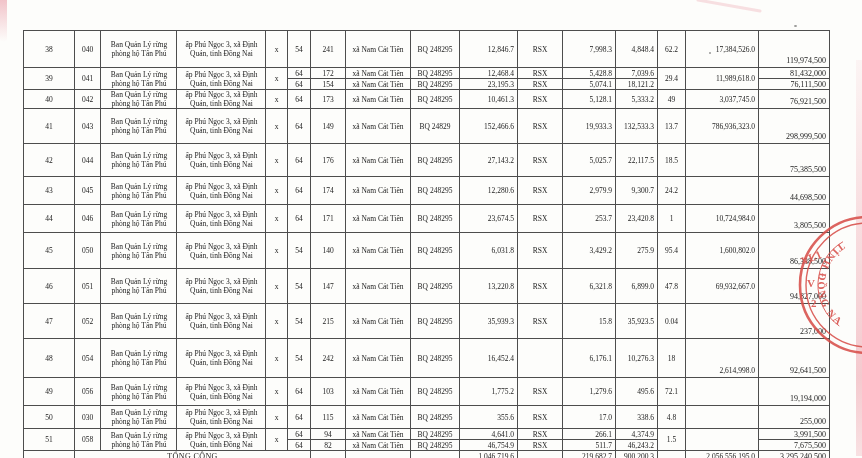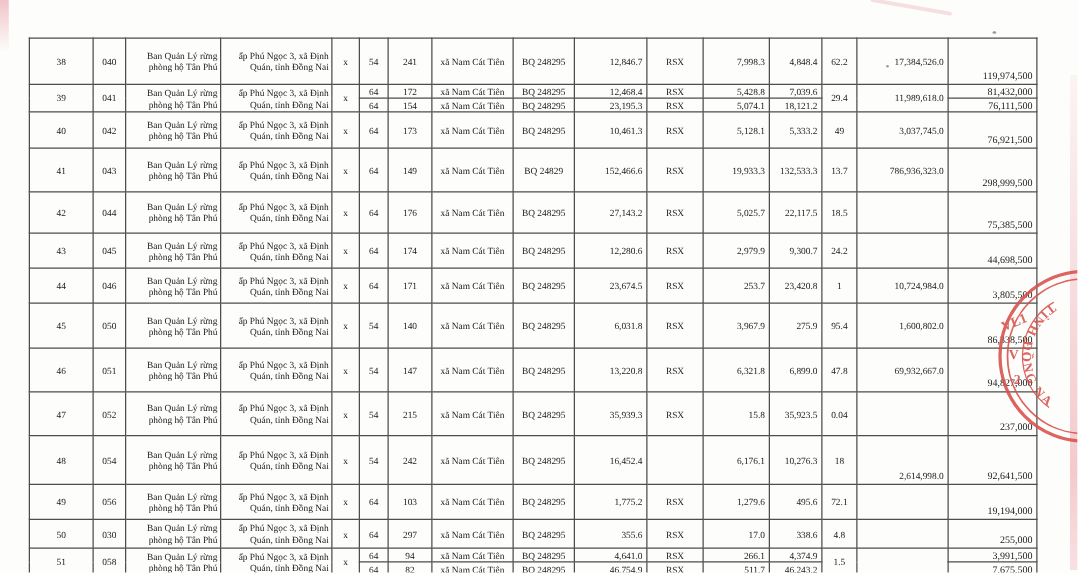--- a/index.html
+++ b/index.html
@@ -14,21 +14,21 @@
     border-collapse:collapse;table-layout:fixed;
     border:1.5px solid #3a3a3a;
   }
   td{
     border:1px solid #4d4d4d;
     font-size:7.5px;line-height:9px;
     padding:0 2px;
     vertical-align:middle;text-align:center;
     overflow:hidden;
   }
-  td.l{text-align:right;padding-left:3px}
+  td.l{text-align:center;padding-left:3px}
   td.r{text-align:right;padding-right:3px}
   td.vb{vertical-align:bottom;padding-bottom:2px}
   td.money{font-size:8px}
   tr.total td{font-weight:normal}
   td.tl{font-size:8px;letter-spacing:.4px;font-weight:bold}
   .stamp{position:absolute;left:760px;top:195px;pointer-events:none;opacity:.88}
   .streak-left{
     position:absolute;left:0;top:0;width:7px;height:42px;
     background:linear-gradient(to bottom, rgba(232,148,160,.55), rgba(232,148,160,0));
     border-radius:0 0 4px 4px;
@@ -115,21 +115,21 @@
         <td>64</td>
         <td>154</td>
         <td>xã Nam Cát Tiên</td>
         <td>BQ 248295</td>
         <td class="r">23,195.3</td>
         <td>RSX</td>
         <td class="r">5,074.1</td>
         <td class="r">18,121.2</td>
         <td class="r money">76,111,500</td>
       </tr>
-      <tr style="height: 29px;">
+      <tr style="height: 19px;">
         <td>40</td>
         <td>042</td>
         <td class="l">Ban Quản Lý rừng phòng hộ Tân Phú</td>
         <td class="l">ấp Phú Ngọc 3, xã Định Quán, tỉnh Đồng Nai</td>
         <td>x</td>
         <td>64</td>
         <td>173</td>
         <td>xã Nam Cát Tiên</td>
         <td>BQ 248295</td>
         <td class="r">10,461.3</td>
@@ -217,21 +217,21 @@
         <td>050</td>
         <td class="l">Ban Quản Lý rừng phòng hộ Tân Phú</td>
         <td class="l">ấp Phú Ngọc 3, xã Định Quán, tỉnh Đồng Nai</td>
         <td>x</td>
         <td>54</td>
         <td>140</td>
         <td>xã Nam Cát Tiên</td>
         <td>BQ 248295</td>
         <td class="r">6,031.8</td>
         <td>RSX</td>
-        <td class="r">3,967.9</td>
+        <td class="r">3,429.2</td>
         <td class="r">275.9</td>
         <td>95.4</td>
         <td class="r">1,600,802.0</td>
         <td class="r vb money">86,338,500</td>
       </tr>
       <tr style="height: 35px;">
         <td>46</td>
         <td>051</td>
         <td class="l">Ban Quản Lý rừng phòng hộ Tân Phú</td>
         <td class="l">ấp Phú Ngọc 3, xã Định Quán, tỉnh Đồng Nai</td>
@@ -302,21 +302,21 @@
         <td class="r"></td>
         <td class="r vb money">19,194,000</td>
       </tr>
       <tr style="height: 23px;">
         <td>50</td>
         <td>030</td>
         <td class="l">Ban Quản Lý rừng phòng hộ Tân Phú</td>
         <td class="l">ấp Phú Ngọc 3, xã Định Quán, tỉnh Đồng Nai</td>
         <td>x</td>
         <td>64</td>
-        <td>297</td>
+        <td>115</td>
         <td>xã Nam Cát Tiên</td>
         <td>BQ 248295</td>
         <td class="r">355.6</td>
         <td>RSX</td>
         <td class="r">17.0</td>
         <td class="r">338.6</td>
         <td>4.8</td>
         <td class="r"></td>
         <td class="r vb money">255,000</td>
       </tr>

